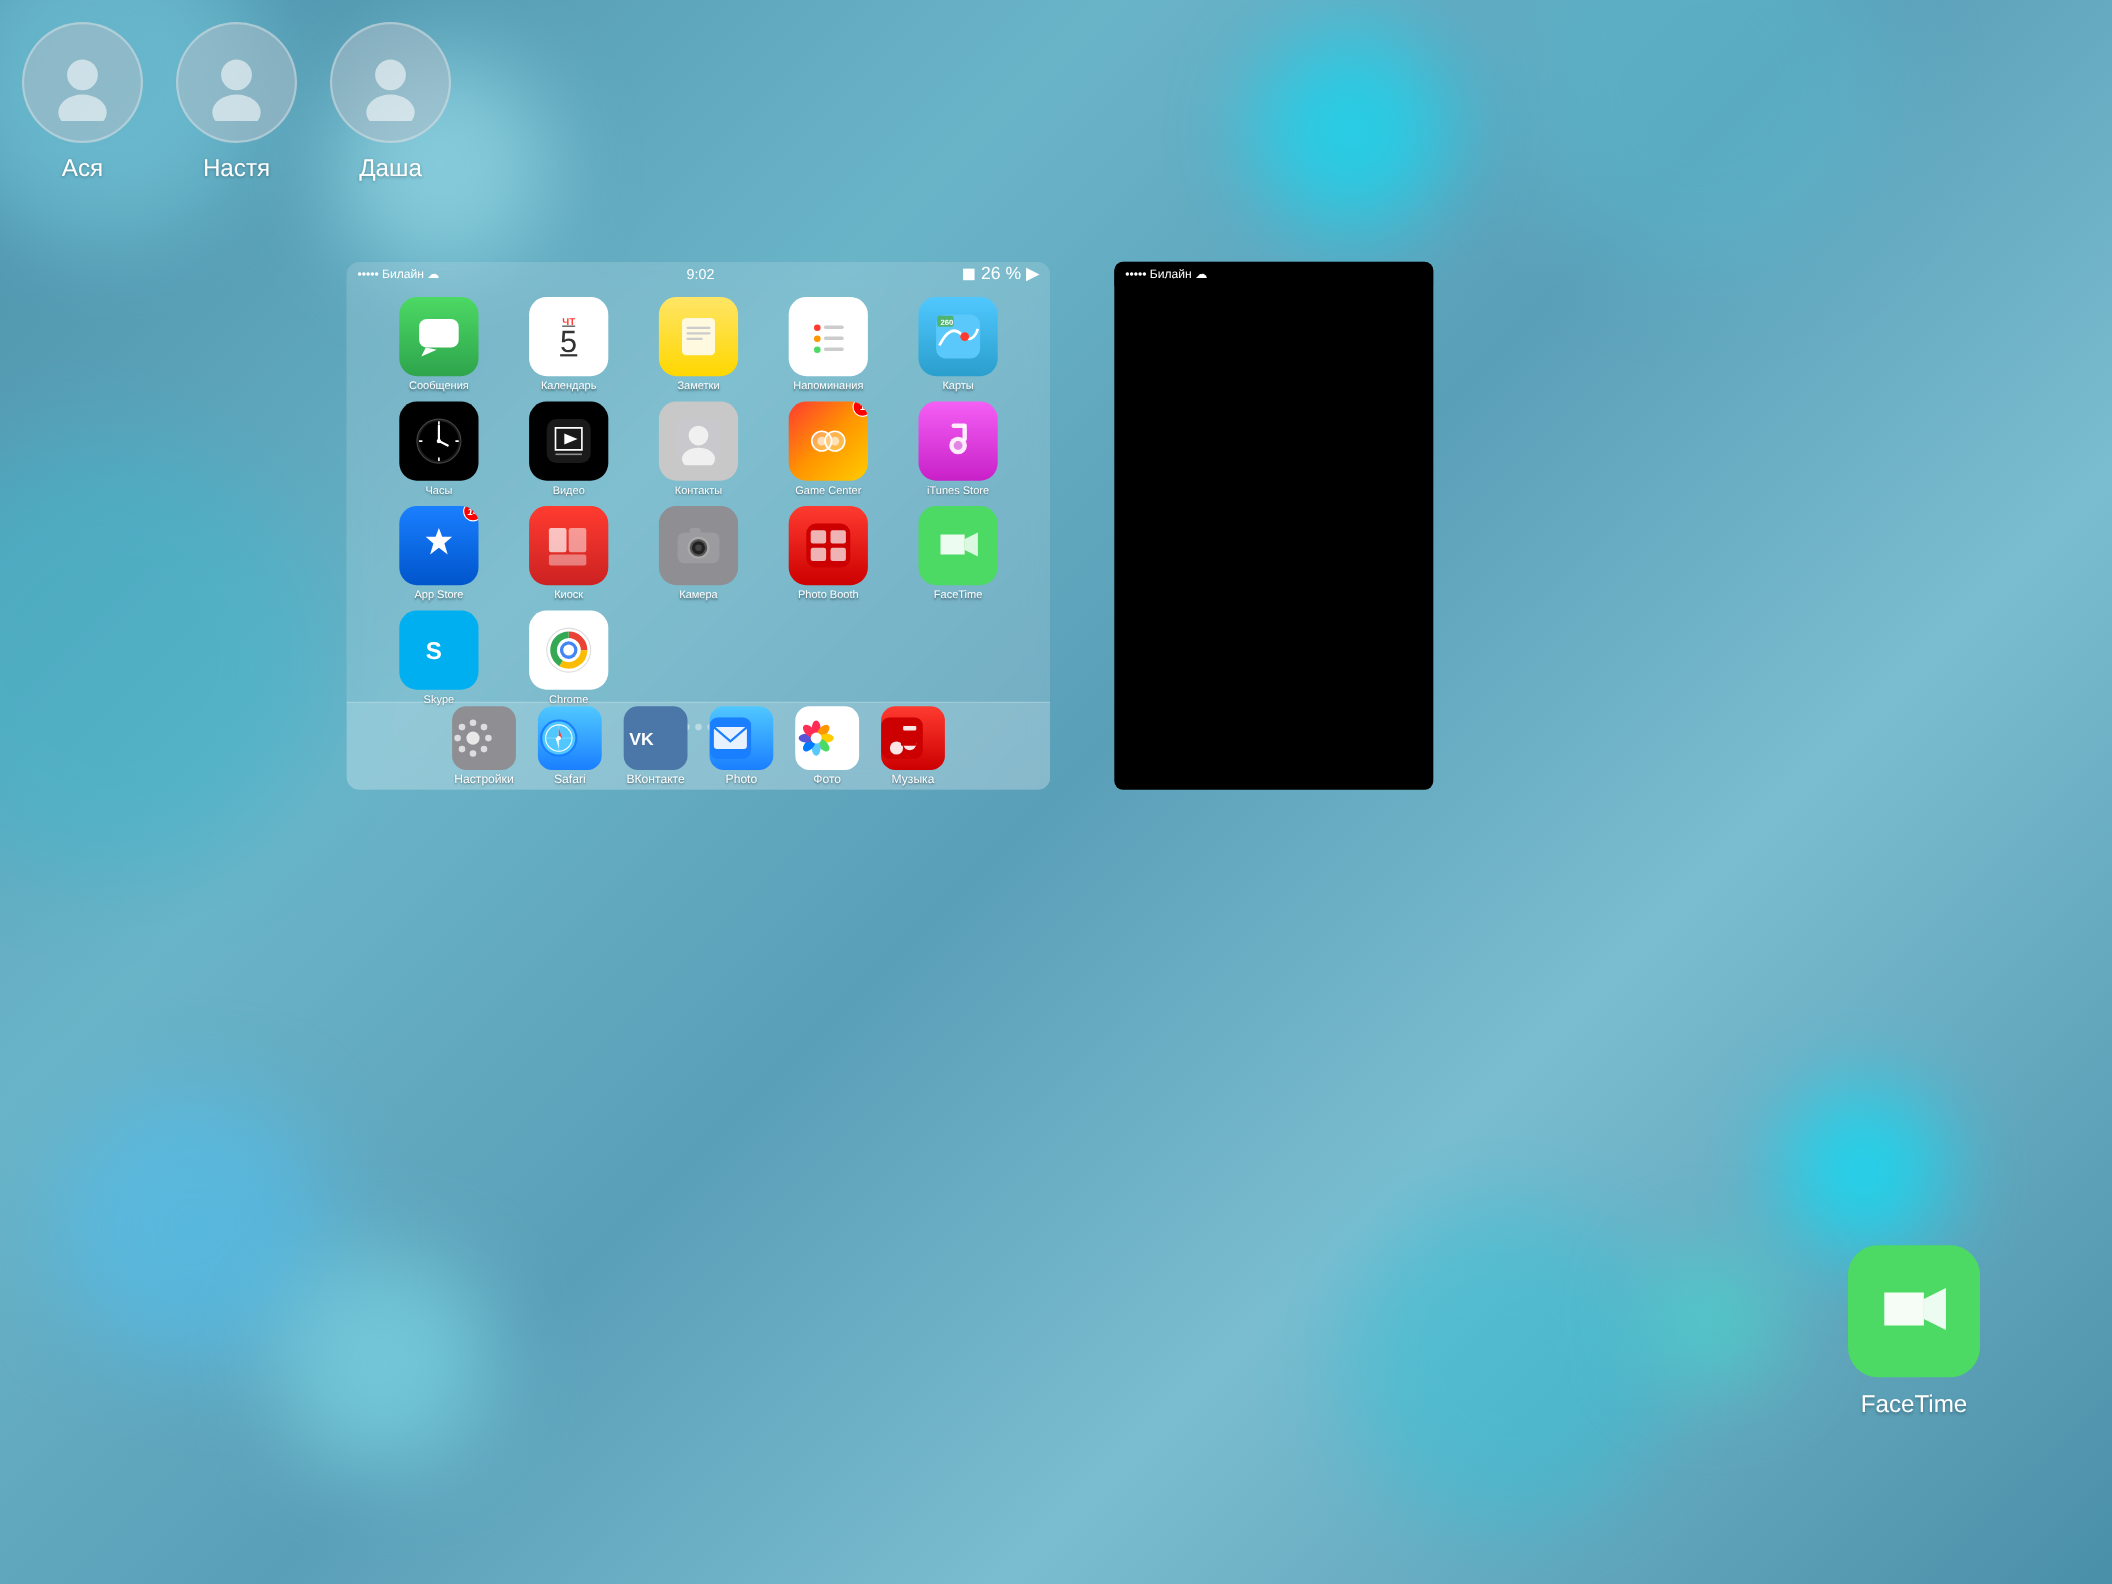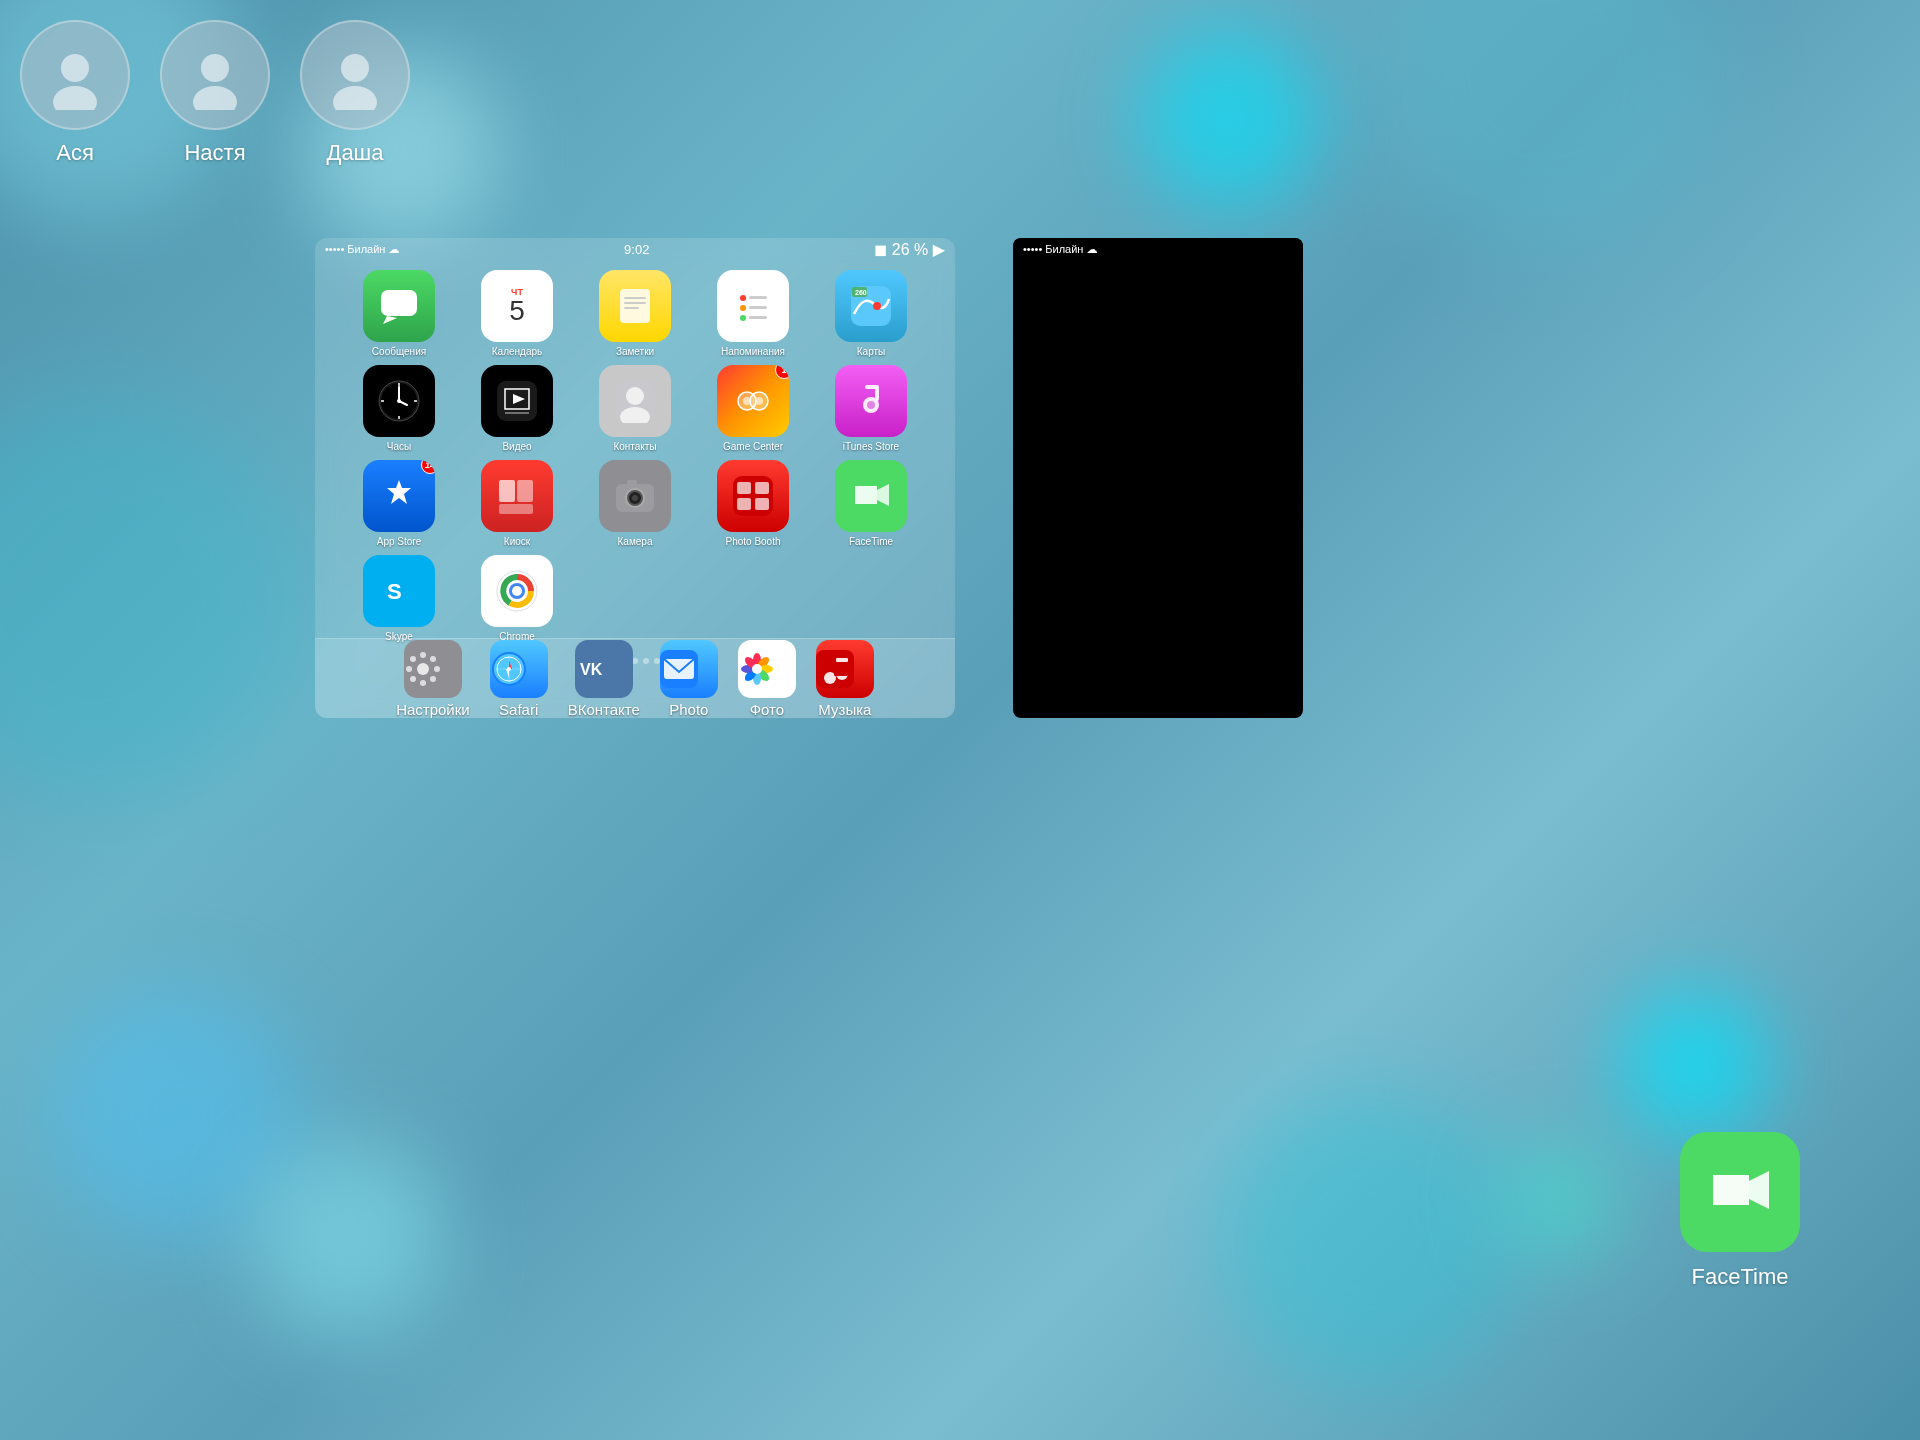--- a/index.html
+++ b/index.html
@@ -191,21 +191,21 @@
       height: 58px;
       border-radius: 13px;
       display: flex;
       align-items: center;
       justify-content: flex-start;
       font-size: 26px;
       overflow: hidden;
     }
     .dock-label {
       color: white;
-      font-size: 15px;
+      font-size: 11px;
       text-align: center;
       text-shadow: 0 1px 2px rgba(0,0,0,0.5);
     }
 
     
     .iphone-card2 {
       position: absolute;
       left: 1013px;
       top: 238px;
       width: 290px;
@@ -240,21 +240,21 @@
     }
     .facetime-label-large {
       color: white;
       font-size: 22px;
       font-weight: 400;
       text-shadow: 0 1px 3px rgba(0,0,0,0.3);
     }
 
     
     .ic-messages { background: linear-gradient(180deg, #4CD964 0%, #2EA44C 100%); }
-    .ic-calendar { background: white; color: #333; }
+    .ic-calendar { background: white; color: #333; text-decoration: underline; }
     .ic-notes { background: linear-gradient(180deg, #FFE566 0%, #FFD700 100%); }
     .ic-reminders { background: white; }
     .ic-maps { background: linear-gradient(180deg, #50C8FF 0%, #2A9ECC 100%); }
     .ic-clock { background: #000; color: white; }
     .ic-video { background: #000; }
     .ic-contacts { background: #C8C8C8; }
     .ic-gamecenter { background: linear-gradient(135deg, #FF3B30 0%, #FF9500 50%, #FFCC00 100%); }
     .ic-itunes { background: linear-gradient(180deg, #F45FF4 0%, #C820C8 100%); }
     .ic-appstore { background: linear-gradient(180deg, #1A7FFF 0%, #0055CC 100%); }
     .ic-kiosk { background: linear-gradient(180deg, #FF3B30 0%, #CC2222 100%); }

